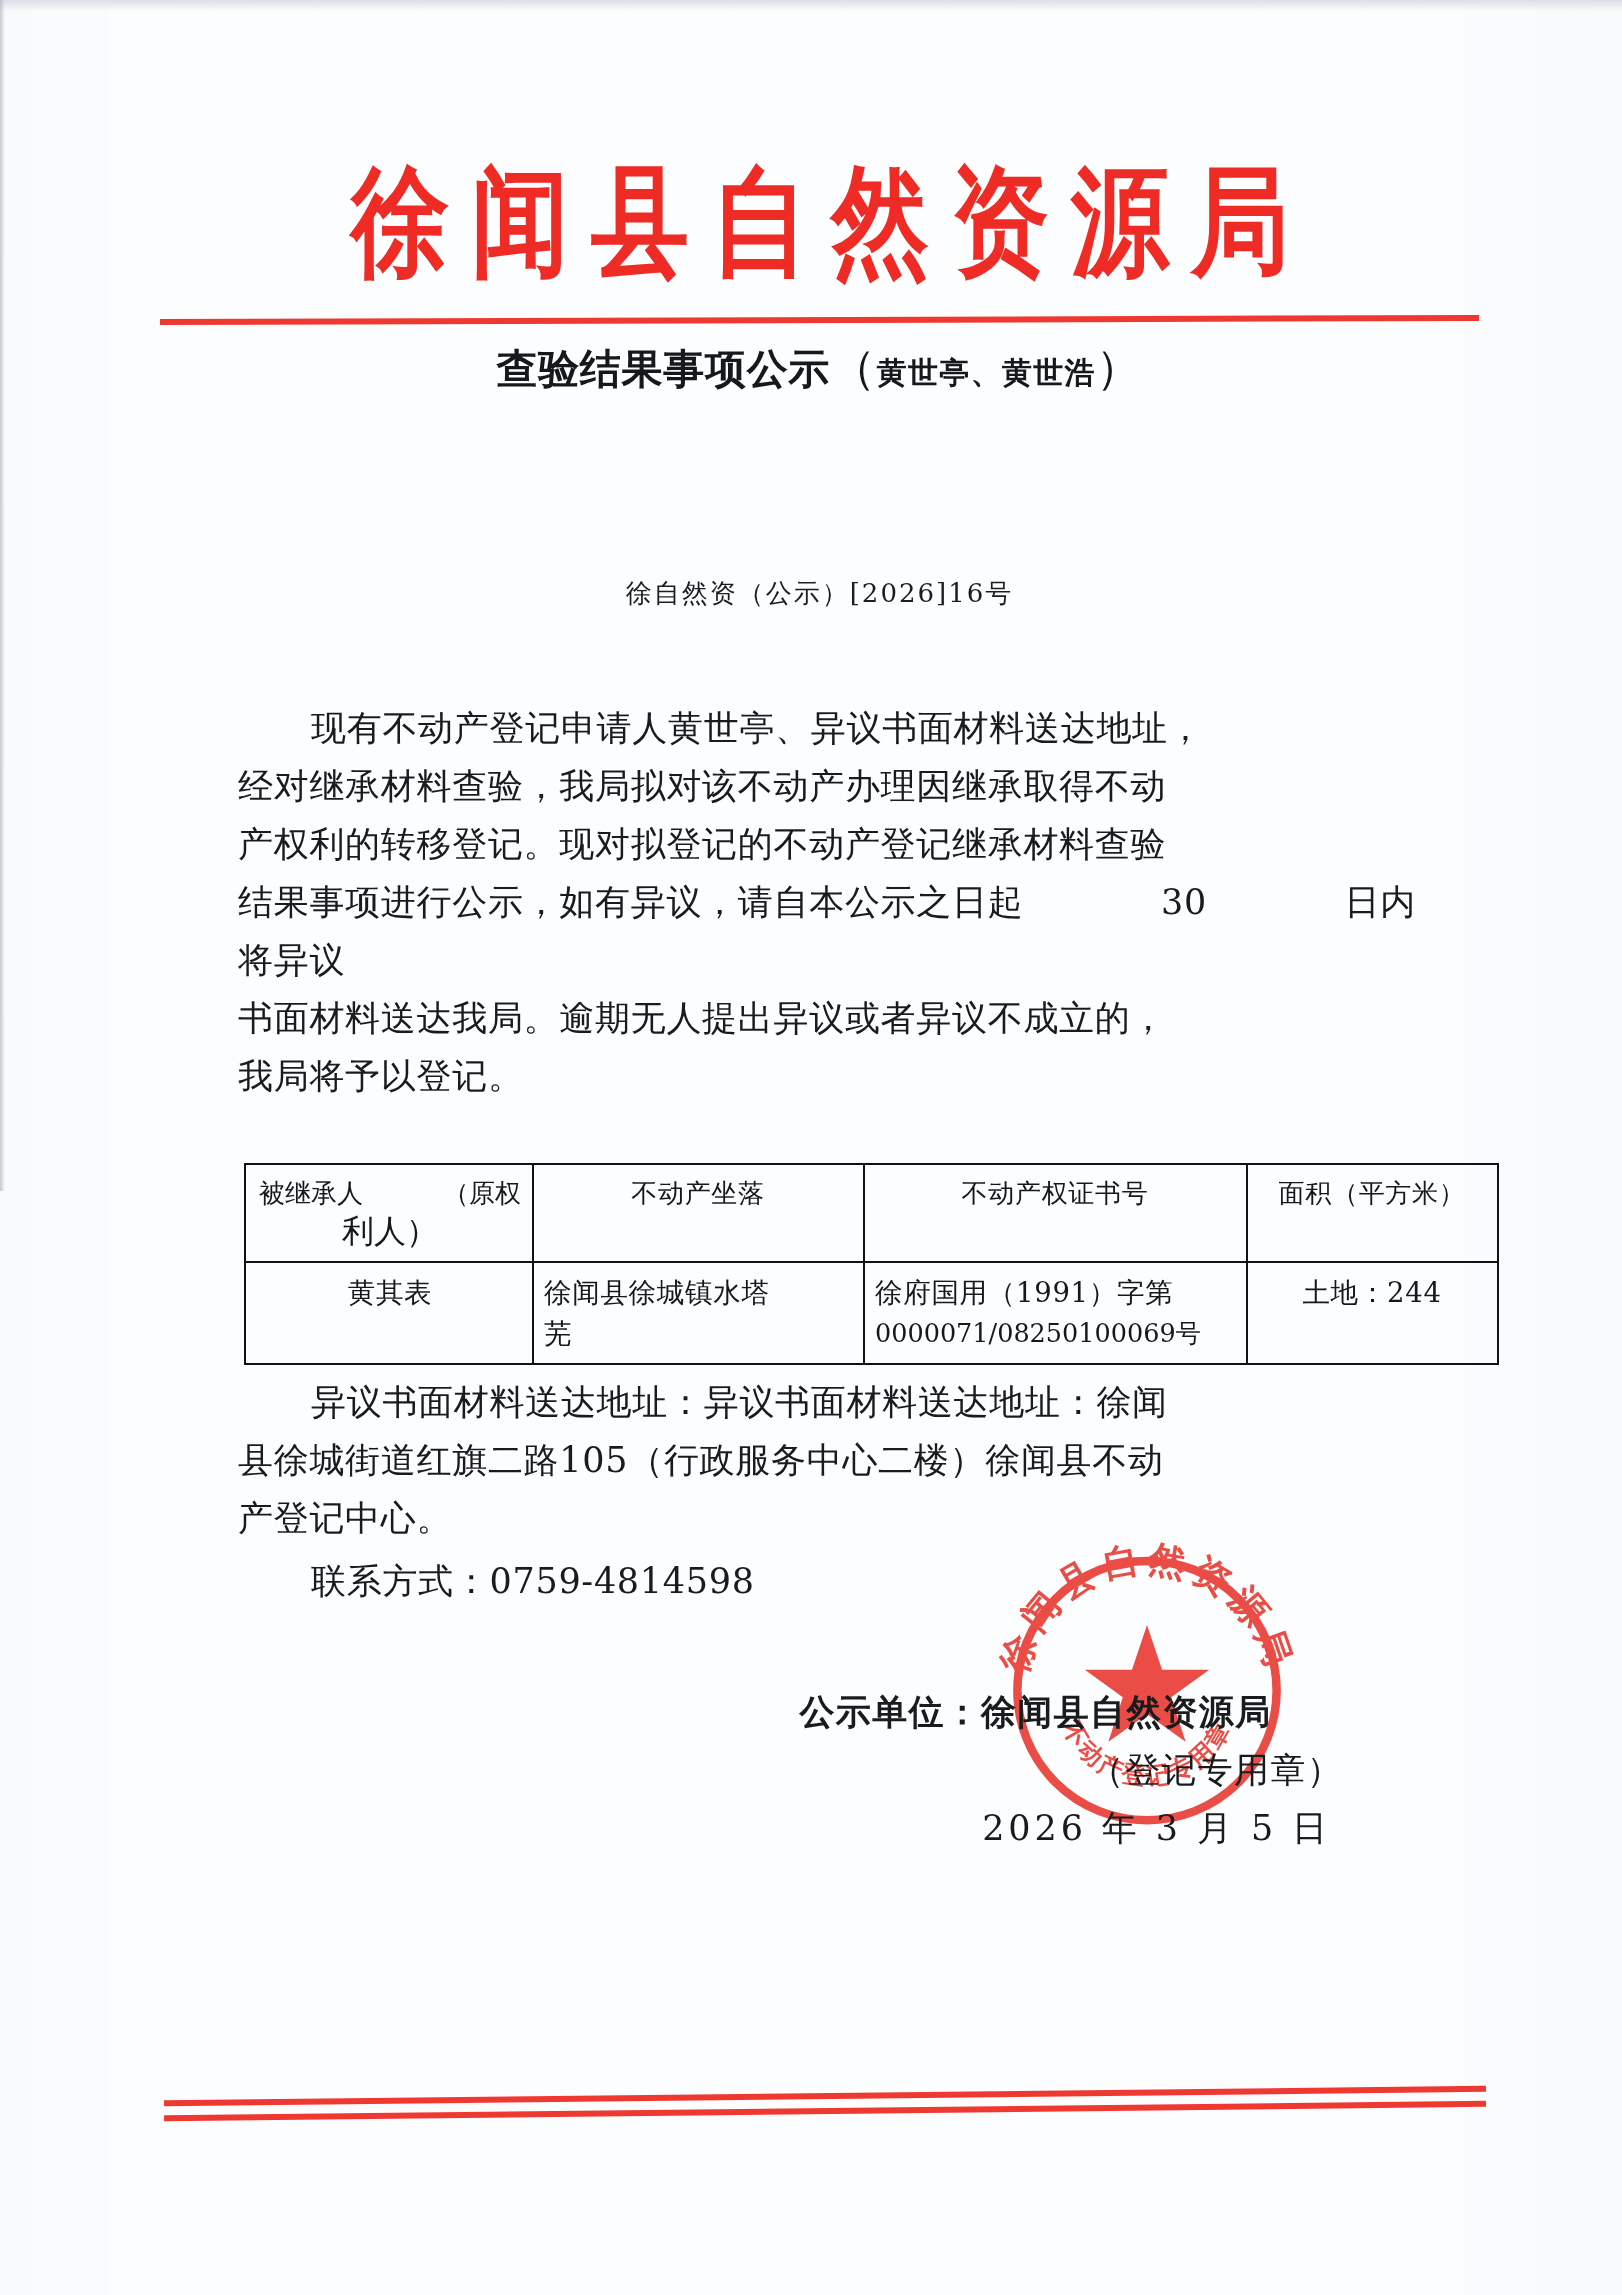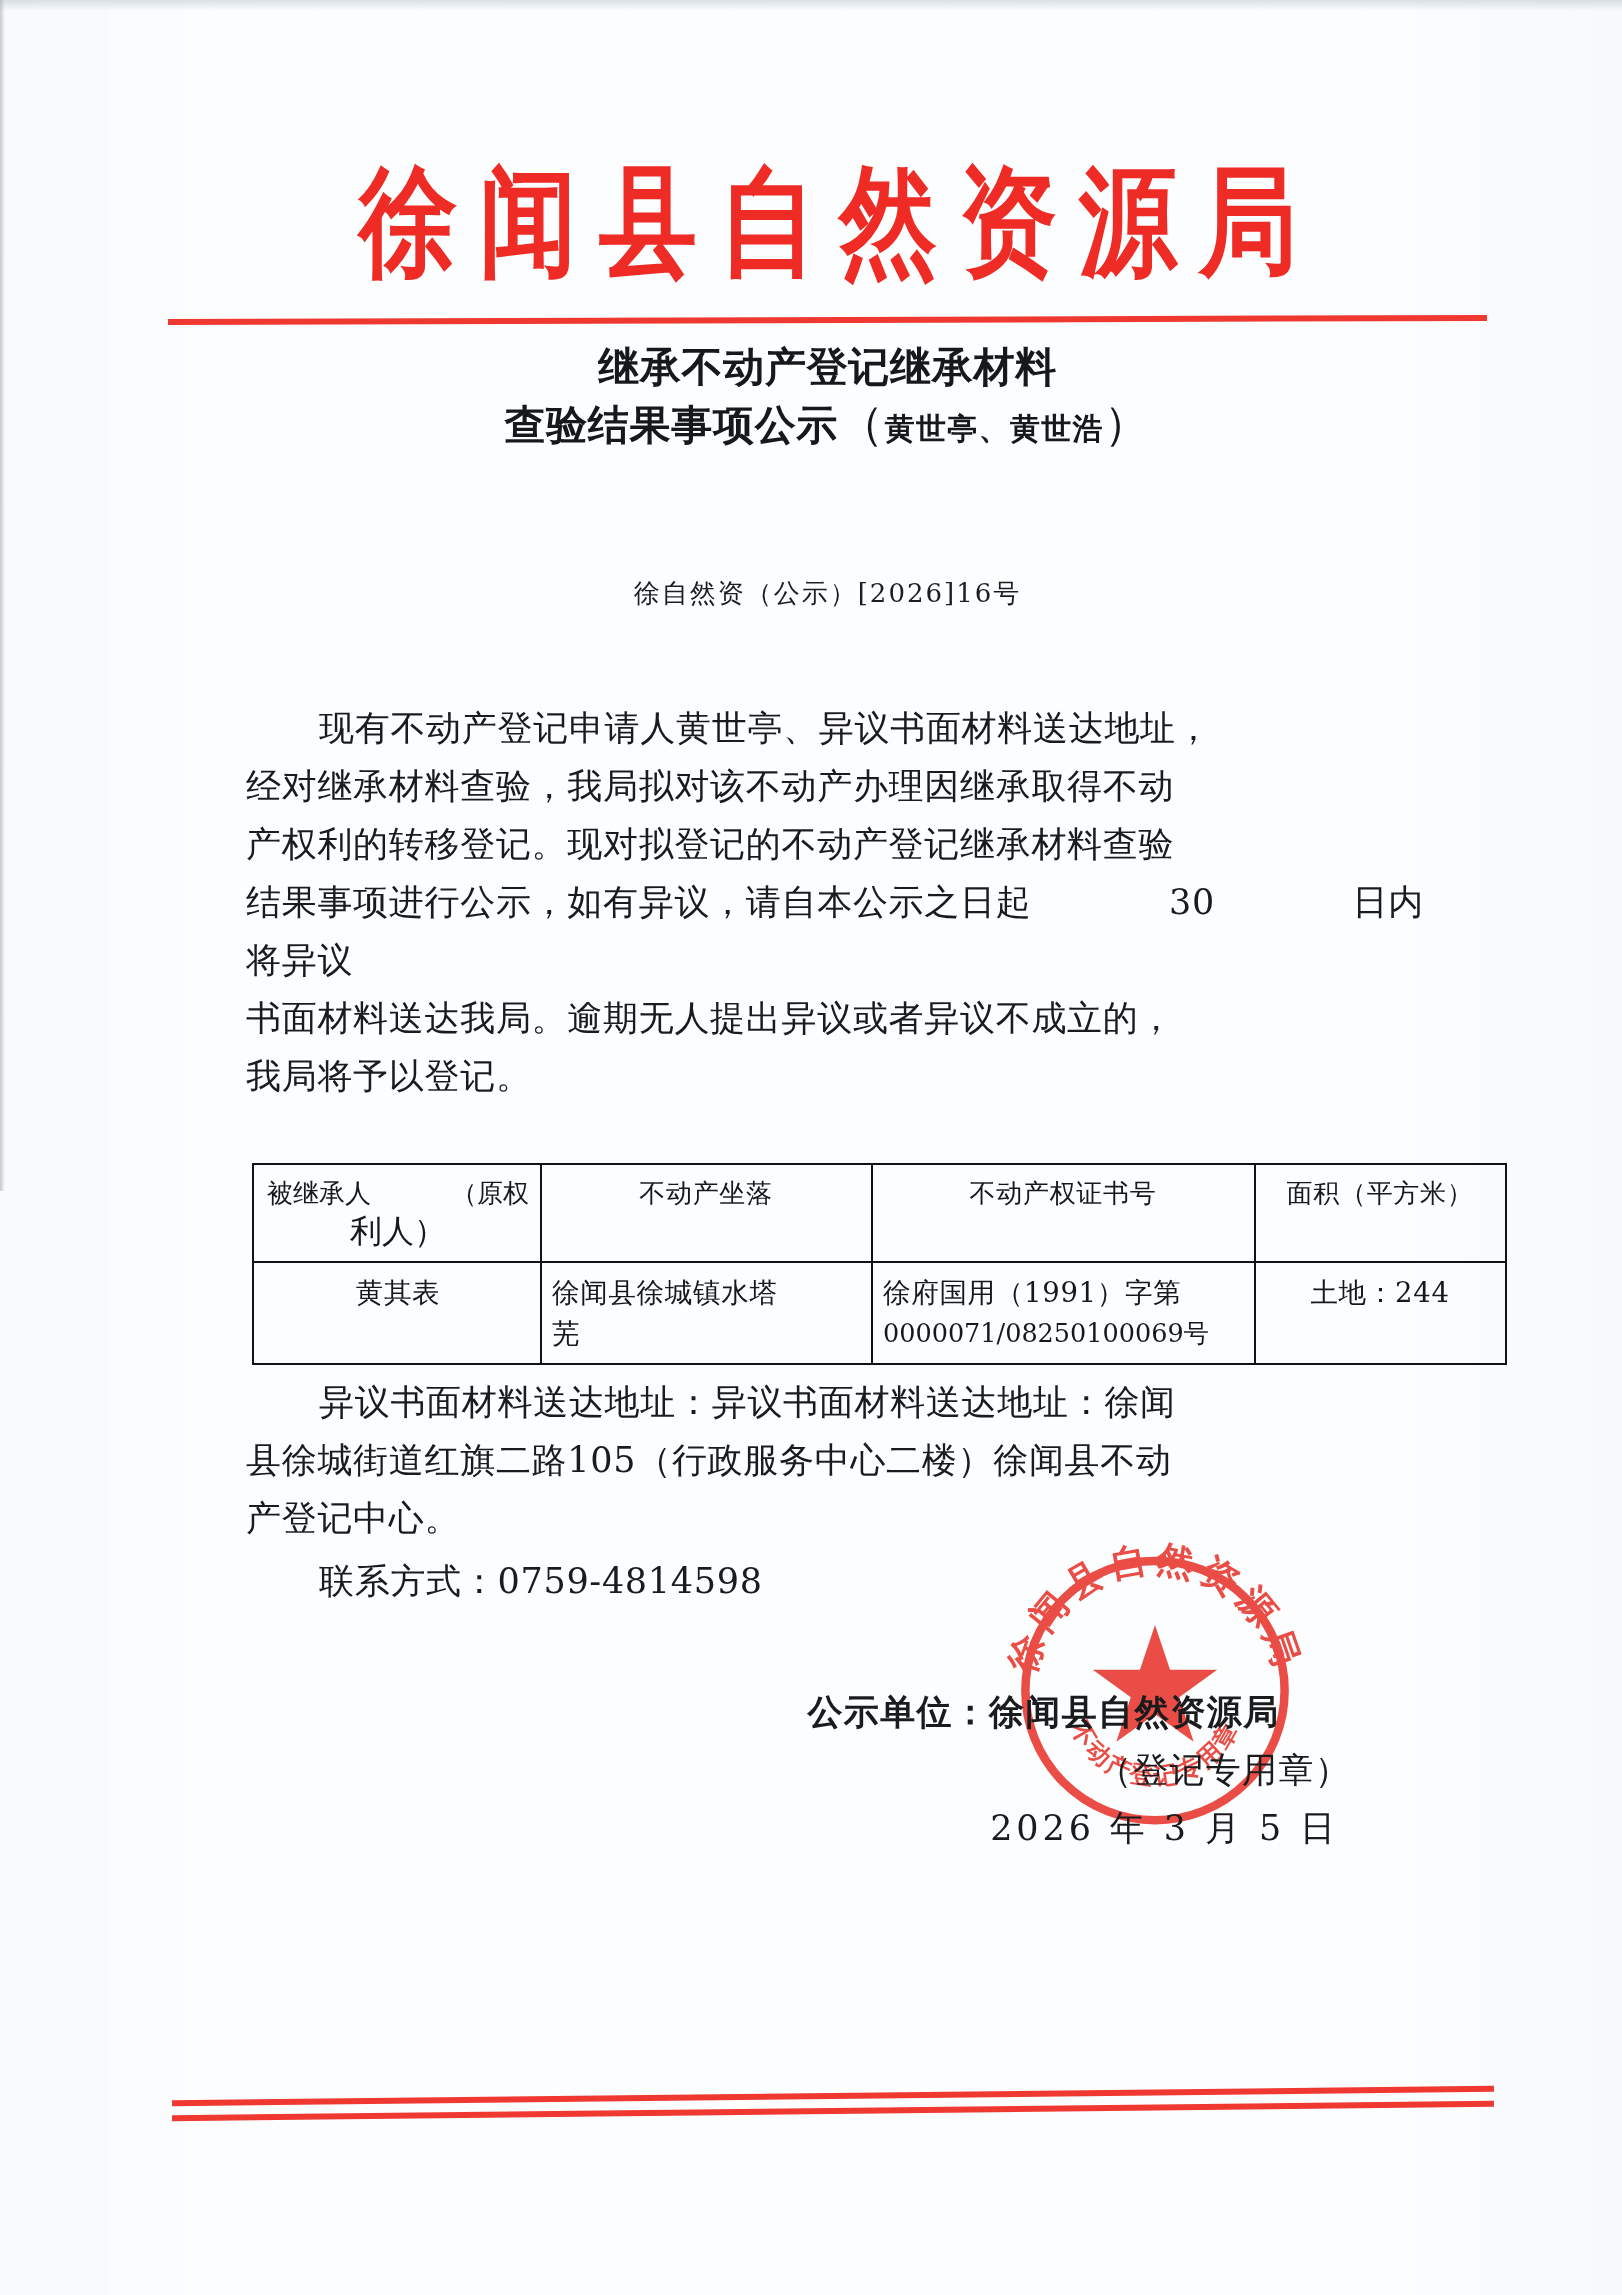--- a/index.html
+++ b/index.html
@@ -41,21 +41,21 @@
   .scan-edge-top {
     position: absolute;
     top: 0; left: 0; right: 0;
     height: 10.5px;
     background: linear-gradient(180deg, rgba(190,200,210,0.55), rgba(190,200,210,0));
   }
 
   
   .content {
     position: absolute;
-    left: 16px; top: 0;
+    left: 8px; top: 0;
     width: 1606px;
     height: 2295px;
   }
 
   
   .masthead {
     position: absolute;
     left: 151px;
     top: 162px;
     width: 1322px;
@@ -275,21 +275,20 @@
   <div class="scan-edge-left"></div>
 
   <div class="content">
 
     <div class="masthead">
       <div class="masthead-title">徐闻县自然资源局</div>
     </div>
     <div class="rule-top"></div>
 
     <div class="doc-title">
-      <div class="line1">继承不动产登记继承材料</div>
       <div class="line2"><span>查验结果事项公示</span><span class="paren-big">（</span><span class="names">黄世亭、黄世浩</span><span class="paren-big">）</span></div>
     </div>
 
     <div class="doc-number">徐自然资（公示）[2026]16号</div>
 
     <div class="body-block">
       <div class="body-line"><span class="indent"></span><span>现有不动产登记申请人黄世亭、异议书面材料送达地址，</span></div>
       <div class="body-line">经对继承材料查验，我局拟对该不动产办理因继承取得不动</div>
       <div class="body-line">产权利的转移登记。现对拟登记的不动产登记继承材料查验</div>
       <div class="body-line justify">

